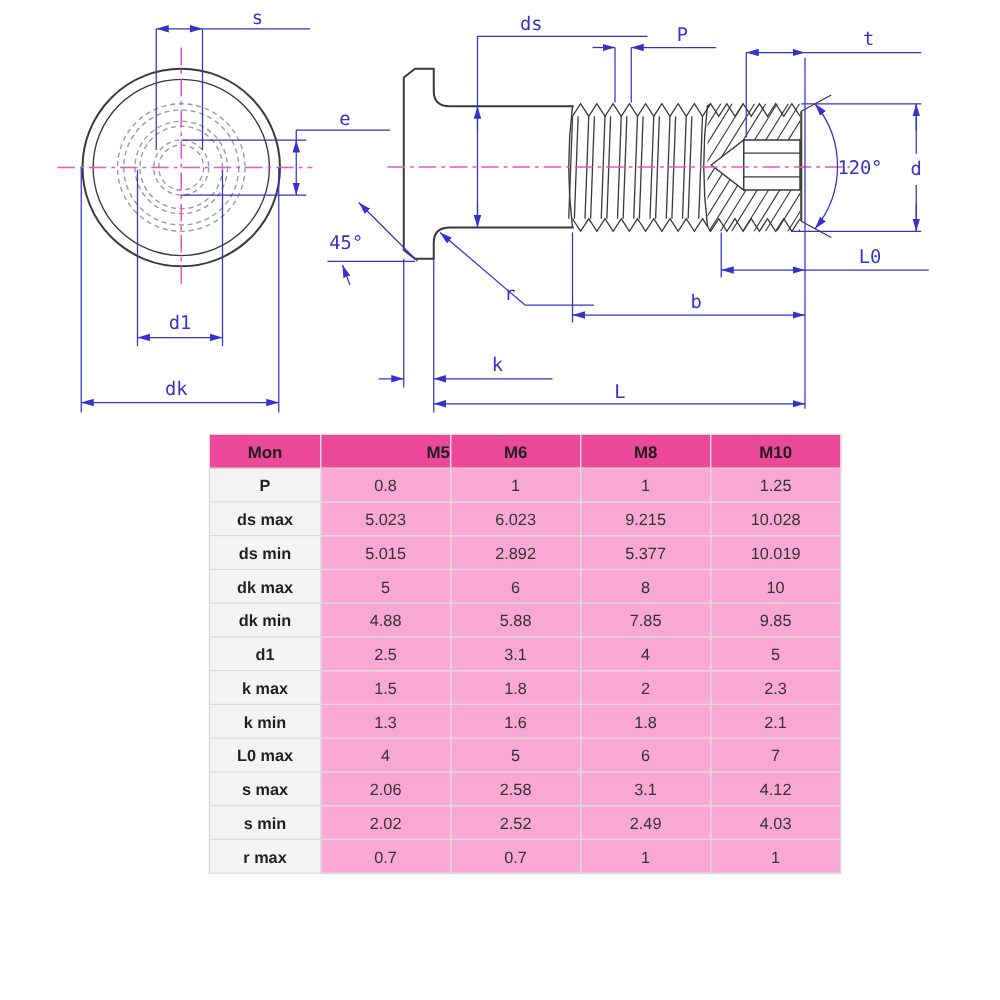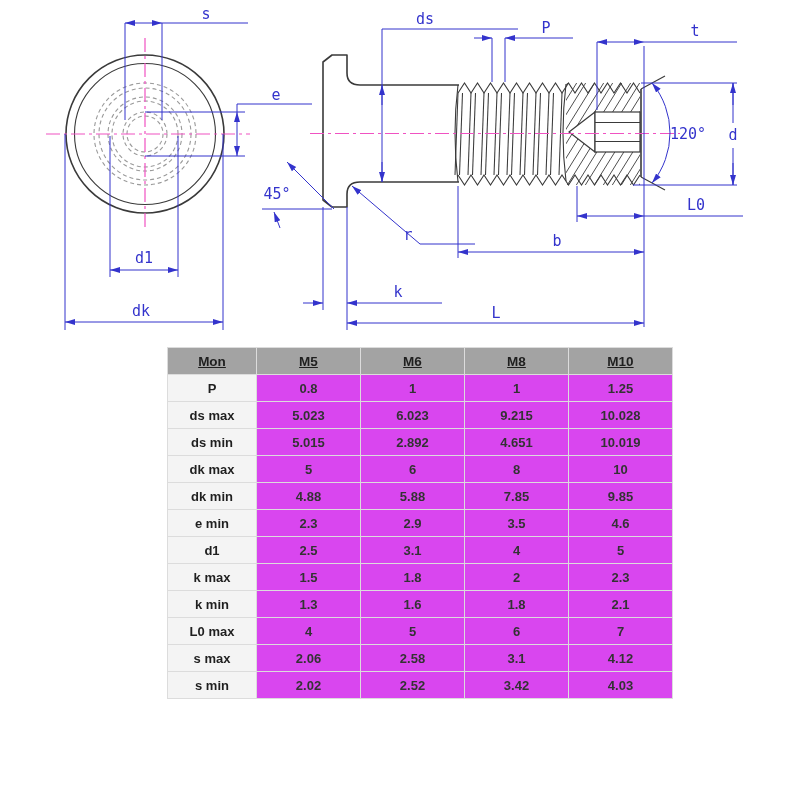--- a/index.html
+++ b/index.html
@@ -10,23 +10,23 @@
   .part{stroke:#3a3a3a;stroke-width:1.6;fill:none;stroke-linejoin:round;}
   .partthin{stroke:#3a3a3a;stroke-width:1.1;fill:none;}
   .hidden-line{stroke:#9a9a9a;stroke-width:1.1;fill:none;stroke-dasharray:4 3;}
   .center{stroke:#f052c2;stroke-width:1.2;fill:none;stroke-dasharray:14 4 3 4;}
   .dimtext{fill:#3333cc;font-family:"DejaVu Sans Mono",monospace;font-size:15px;}
   .whitefill{fill:#ffffff;stroke:#3a3a3a;stroke-width:1.2;}
   #spec-table{position:absolute;left:167px;top:347px;width:501px;border-collapse:collapse;
               table-layout:fixed;font-size:13px;color:#333;}
   #spec-table th,#spec-table td{border:1px solid #dcdcdc;height:26px;text-align:center;
               padding:0;vertical-align:middle;}
-  #spec-table thead th{background:#a3a3a3;font-weight:bold;color:#1f1f1f;font-size:13.5px;text-decoration:underline;}
+  #spec-table thead th{background:#ec4899;font-weight:bold;color:#1f1f1f;font-size:13.5px;}
   #spec-table tbody th{background:#f4f4f4;font-weight:bold;color:#1f1f1f;}
-  #spec-table tbody td{background:#d946ef;font-weight:bold;}
+  #spec-table tbody td{background:#f9a8d4;font-weight:normal;}
 </style>
 </head>
 <body>
 
 <div id="stage">
 
 <svg id="drawing" width="800" height="345" viewBox="0 0 800 345">
   <defs>
     <marker id="arw" markerWidth="11" markerHeight="8" refX="10" refY="4" orient="auto-start-reverse" markerUnits="userSpaceOnUse">
       <path d="M0,1 L10,4 L0,7 Z" fill="#3333cc"></path>
@@ -223,21 +223,21 @@
     <line class="dim" x1="420" y1="244" x2="352" y2="186" marker-end="url(#arw)"></line>
     <line class="dim" x1="420" y1="244" x2="475" y2="244"></line>
     <text class="dimtext" x="408" y="240" text-anchor="middle">r</text>
   </g>
 </svg>
 
 <table id="spec-table">
   <thead>
         <tr>
           <th style="width: 88px;">Mon</th>
-          <th style="width: 103px;">M5</th>
+          <th style="width: 103px; text-align: right;">M5</th>
           <th style="width: 103px; margin-top: 47px;">M6</th>
           <th style="width: 103px; margin-left: 12px;">M8</th>
           <th style="width: 103px;">M10</th>
         </tr>
       </thead>
   <tbody>
         <tr>
           <th>P</th>
           <td>0.8</td>
           <td>1</td>
@@ -248,45 +248,38 @@
           <th>ds max</th>
           <td>5.023</td>
           <td>6.023</td>
           <td>9.215</td>
           <td>10.028</td>
         </tr>
         <tr>
           <th>ds min</th>
           <td>5.015</td>
           <td>2.892</td>
-          <td>4.651</td>
+          <td>5.377</td>
           <td>10.019</td>
         </tr>
         <tr>
           <th>dk max</th>
           <td>5</td>
           <td>6</td>
           <td>8</td>
           <td>10</td>
         </tr>
         <tr>
           <th>dk min</th>
           <td>4.88</td>
           <td>5.88</td>
           <td>7.85</td>
           <td>9.85</td>
         </tr>
         <tr>
-          <th>e min</th>
-          <td>2.3</td>
-          <td>2.9</td>
-          <td>3.5</td>
-          <td>4.6</td>
-        </tr>
-        <tr>
           <th>d1</th>
           <td>2.5</td>
           <td>3.1</td>
           <td>4</td>
           <td>5</td>
         </tr>
         <tr>
           <th>k max</th>
           <td>1.5</td>
           <td>1.8</td>
@@ -311,19 +304,26 @@
           <th>s max</th>
           <td>2.06</td>
           <td>2.58</td>
           <td>3.1</td>
           <td>4.12</td>
         </tr>
         <tr>
           <th>s min</th>
           <td>2.02</td>
           <td>2.52</td>
-          <td>3.42</td>
+          <td>2.49</td>
           <td>4.03</td>
+        </tr>
+        <tr>
+          <th>r max</th>
+          <td>0.7</td>
+          <td>0.7</td>
+          <td>1</td>
+          <td>1</td>
         </tr>
       </tbody>
 </table>
 
 </div>
 
 </body></html>

